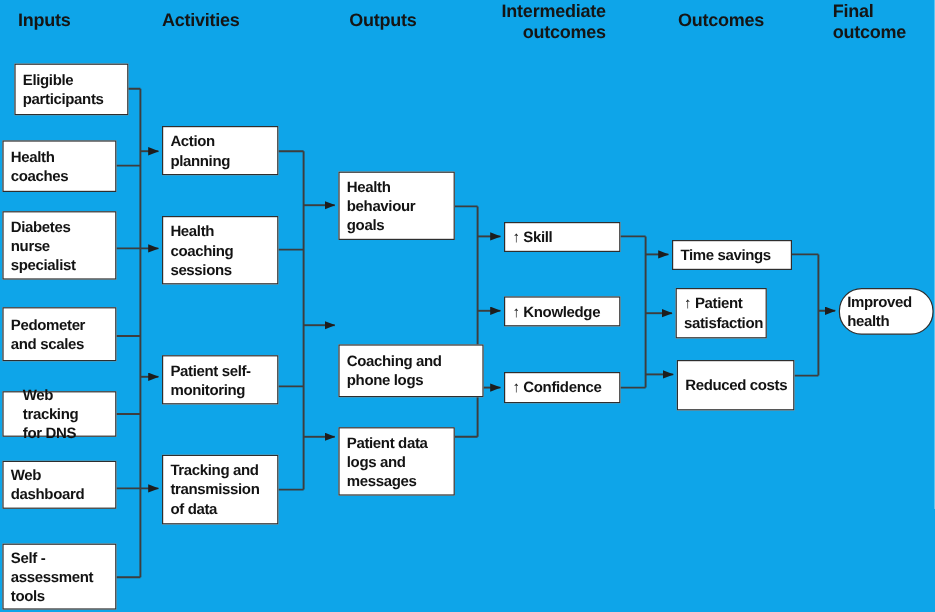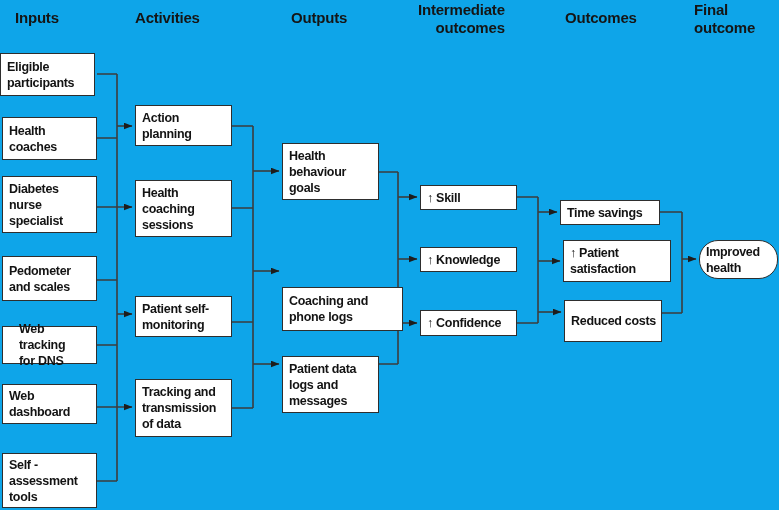--- a/index.html
+++ b/index.html
@@ -80,21 +80,21 @@
       <div class="col-header" style="left: 15px; top: 9px;">Inputs</div>
       <div class="col-header" style="left: 135px; top: 9px;">Activities</div>
       <div class="col-header" style="left: 291px; top: 9px;">Outputs</div>
       <div class="col-header" style="left: 418px; top: 1px; text-align: right;">Intermediate
 outcomes</div>
       <div class="col-header" style="left: 565px; top: 9px;">Outcomes</div>
       <div class="col-header" style="left: 694px; top: 1px;">Final
 outcome</div>
     </div>
   <div id="nodes-layer" class="layer">
-      <div class="node" style="left: 0; top: 53px; width: 95px; height: 43px;">Eligible
+      <div class="node" style="left: 12px; top: 53px; width: 95px; height: 43px;">Eligible
 participants</div>
       <div class="node" style="left: 2px; top: 117px; width: 95px; height: 43px;">Health
 coaches</div>
       <div class="node" style="left: 2px; top: 176px; width: 95px; height: 57px;">Diabetes
 nurse
 specialist</div>
       <div class="node" style="left: 2px; top: 256px; width: 95px; height: 45px;">Pedometer
 and scales</div>
       <div class="node" style="left: 2px; top: 326px; width: 95px; height: 38px; padding-left: 16px;">Web tracking
 for DNS</div>
@@ -118,19 +118,19 @@
 goals</div>
       <div class="node" style="left: 282px; top: 249px; width: 121px; height: 44px; margin-top: 38px;">Coaching and
 phone logs</div>
       <div class="node" style="left: 282px; top: 356px; width: 97px; height: 57px;">Patient data
 logs and
 messages</div>
       <div class="node" style="left: 420px; top: 185px; width: 97px; height: 25px;">↑ Skill</div>
       <div class="node" style="left: 420px; top: 247px; width: 97px; height: 25px;">↑ Knowledge</div>
       <div class="node" style="left: 420px; top: 310px; width: 97px; height: 26px;">↑ Confidence</div>
       <div class="node" style="left: 560px; top: 200px; width: 100px; height: 25px;">Time savings</div>
-      <div class="node" style="left: 563px; top: 240px; width: 108px; height: 42px;">↑ Patient
+      <div class="node" style="left: 563px; top: 240px; width: 76px; height: 42px;">↑ Patient
 satisfaction</div>
       <div class="node" style="left: 564px; top: 300px; width: 98px; height: 42px;">Reduced costs</div>
       <div class="node" style="left: 699px; top: 240px; width: 79px; height: 39px; border-radius: 19px;">Improved
 health</div>
     </div>
 </div>
 
 </body></html>

